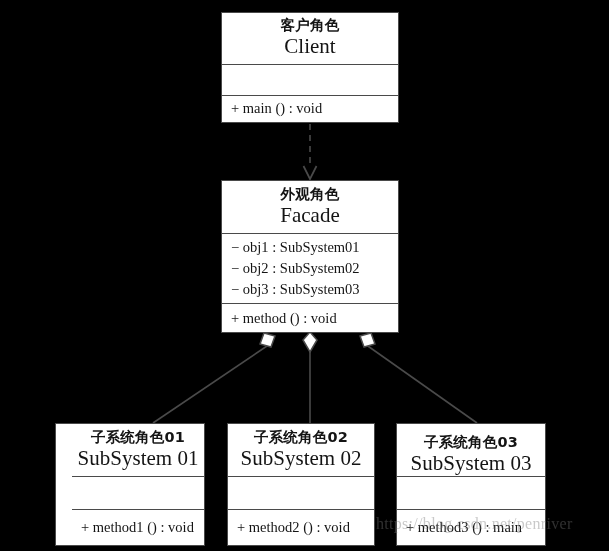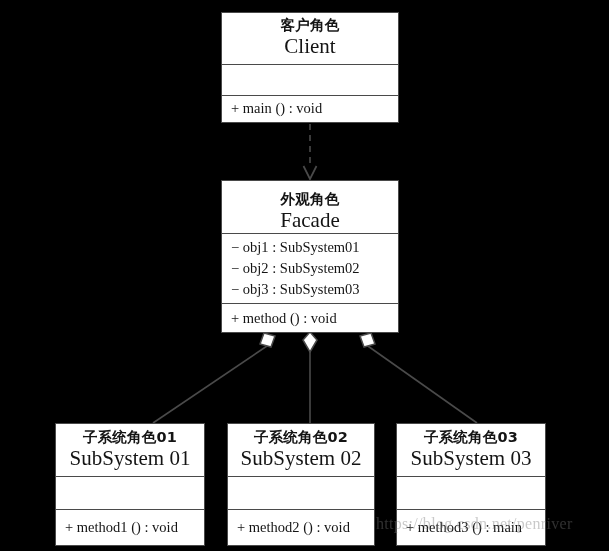--- a/index.html
+++ b/index.html
@@ -126,35 +126,35 @@
       <div class="cn-name">客户角色</div>
       <div class="en-name">Client</div>
     </div>
     <div class="compartment members empty-compartment divider-top" style="height:31px;"></div>
     <div class="compartment members divider-top" style="height:28px;">
       <div class="member">+ main () : void</div>
     </div>
   </div>
 
   <div class="uml-class" style="left:221px; top:180px; width:178px; height:153px;">
-    <div class="compartment header" style="height:52px;justify-content:flex-end;">
+    <div class="compartment header" style="height:52px;">
       <div class="cn-name">外观角色</div>
       <div class="en-name">Facade</div>
     </div>
     <div class="compartment members divider-top" style="height:70px;">
       <div class="member">− obj1 : SubSystem01</div>
       <div class="member">− obj2 : SubSystem02</div>
       <div class="member">− obj3 : SubSystem03</div>
     </div>
     <div class="compartment members divider-top" style="height:29px;">
       <div class="member">+ method () : void</div>
     </div>
   </div>
 
-  <div class="uml-class" style="left:55px; top:423px; width:150px; height:123px;">
+  <div class="uml-class" style="left:55px; top:423px; width:150px; height:123px;padding-left:16px;">
     <div class="compartment header" style="height:52px;">
       <div class="cn-name">子系统角色01</div>
       <div class="en-name">SubSystem  01</div>
     </div>
     <div class="compartment members empty-compartment divider-top" style="height:33px;"></div>
     <div class="compartment members divider-top" style="height:36px;">
       <div class="member">+ method1 () : void</div>
     </div>
   </div>
 
@@ -163,21 +163,21 @@
       <div class="cn-name">子系统角色02</div>
       <div class="en-name">SubSystem  02</div>
     </div>
     <div class="compartment members empty-compartment divider-top" style="height:33px;"></div>
     <div class="compartment members divider-top" style="height:36px;">
       <div class="member">+ method2 () : void</div>
     </div>
   </div>
 
   <div class="uml-class" style="left:396px; top:423px; width:150px; height:123px;">
-    <div class="compartment header" style="height:52px;">
+    <div class="compartment header" style="height:52px;justify-content:flex-end;">
       <div class="cn-name">子系统角色03</div>
       <div class="en-name">SubSystem  03</div>
     </div>
     <div class="compartment members empty-compartment divider-top" style="height:33px;"></div>
     <div class="compartment members divider-top" style="height:36px;">
       <div class="member">+ method3 () : main</div>
     </div>
   </div>
 
   <div class="watermark">https://blog.csdn.net/penriver</div>

